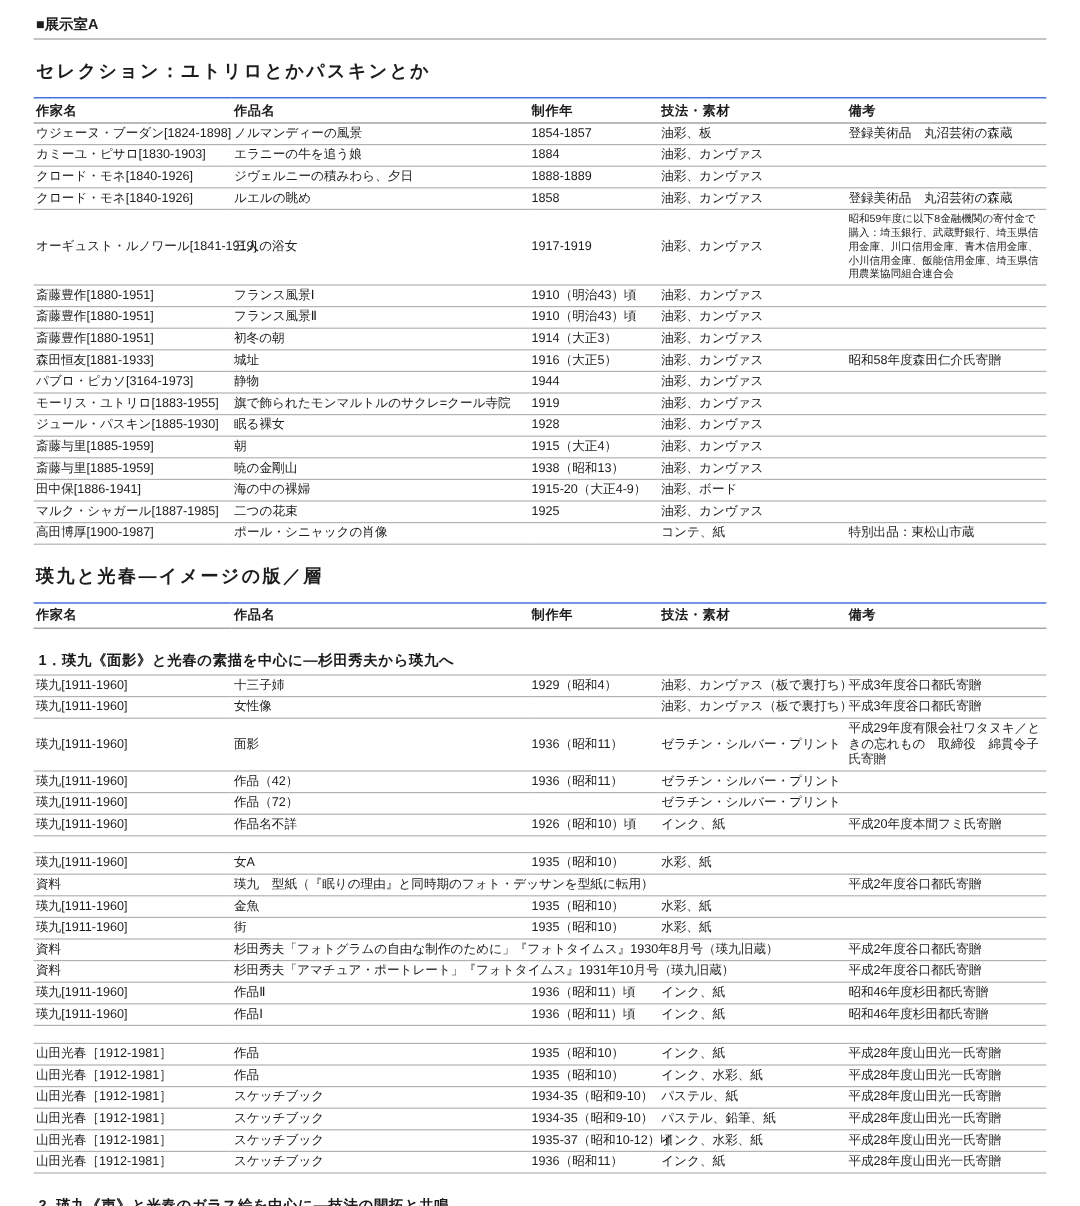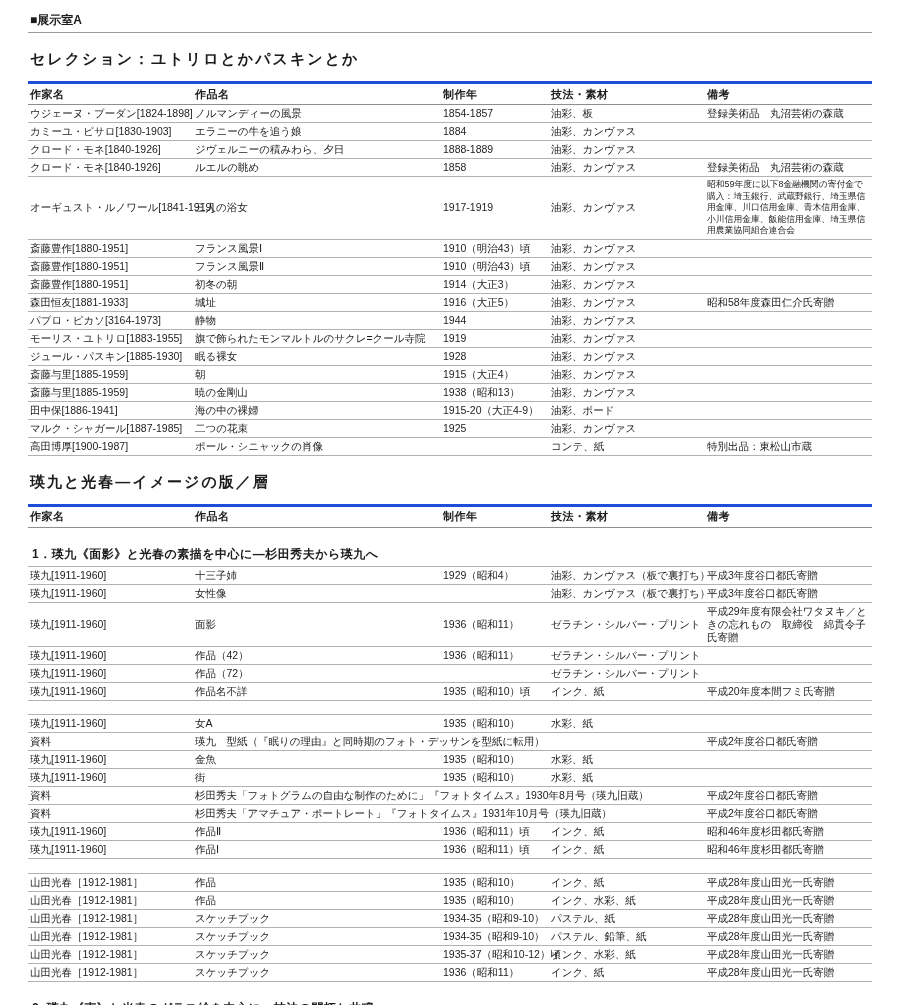--- a/index.html
+++ b/index.html
@@ -22,21 +22,21 @@
   }
   table{
     width:100%;
     border-collapse:collapse;
     table-layout:fixed;
   }
   th{
     text-align:left;
     font-size:11px;font-weight:bold;
     padding:2.5px 2px;
-    border-top:3px solid #1d4ed8;
+    border-top:1px solid #1d4ed8;
     border-bottom:1px solid #8e8e8e;
     letter-spacing:.5px;
   }
   td{
     font-size:10.5px;
     line-height:13px;
     padding:2px 2px;
     border-bottom:1px solid #b2b2b2;
     vertical-align:middle;
   }
@@ -255,21 +255,21 @@
           <tr>
             <td class="artist">瑛九[1911-1960]</td>
             <td class="title">作品（72）</td>
             <td class="year"></td>
             <td class="technique">ゼラチン・シルバー・プリント</td>
             <td class="note"></td>
           </tr>
           <tr>
             <td class="artist">瑛九[1911-1960]</td>
             <td class="title">作品名不詳</td>
-            <td class="year">1935（昭和10）頃</td>
+            <td class="year">1926（昭和10）頃</td>
             <td class="technique">インク、紙</td>
             <td class="note">平成20年度本間フミ氏寄贈</td>
           </tr>
           <tr class="spacer">
             <td class="gap" colspan="5" style="height: 13px;"></td>
           </tr>
           <tr>
             <td class="artist">瑛九[1911-1960]</td>
             <td class="title">女A</td>
             <td class="year">1935（昭和10）</td>

